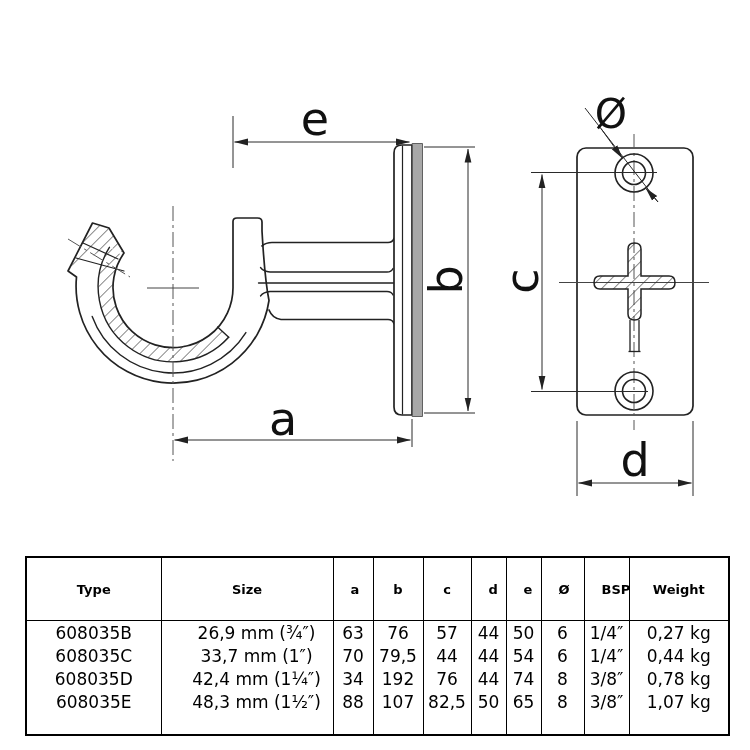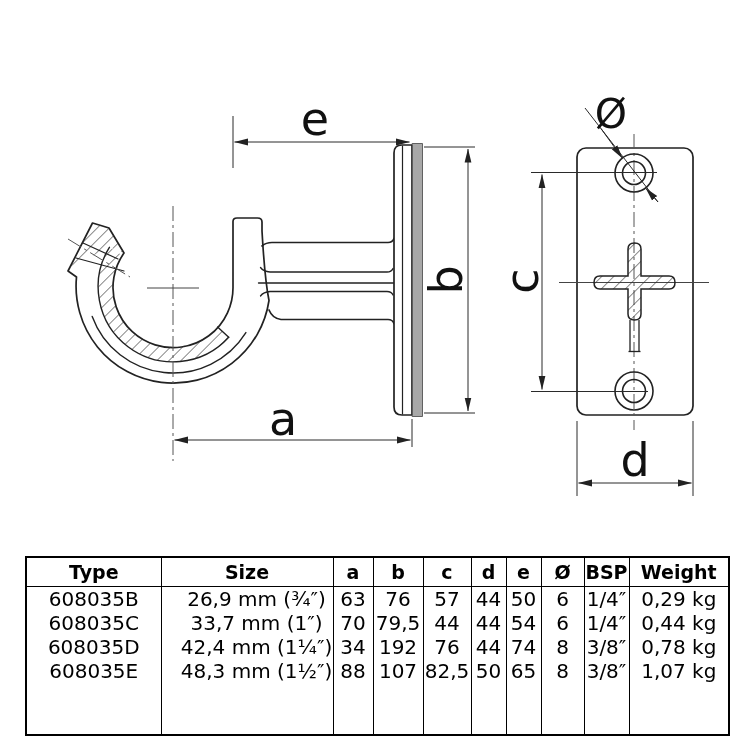--- a/index.html
+++ b/index.html
@@ -6,24 +6,24 @@
   #canvas{position:relative;width:750px;height:750px;background:#fff;overflow:hidden;
           font-family:"DejaVu Sans","Liberation Sans",sans-serif;}
   #drawing-svg{position:absolute;left:0;top:0;}
   .dim-label{position:absolute;font-size:46px;color:#111;line-height:1;
              transform:translate(-50%,-50%);white-space:nowrap;}
   .dim-label.rot{transform:translate(-50%,-50%) rotate(-90deg);}
   .dim-label.dia{font-size:41px;}
   #spec-table{position:absolute;left:25px;top:556px;width:703px;height:180px;
               border-collapse:collapse;table-layout:fixed;color:#000;}
   #spec-table{border:2.5px solid #000;}
-  #spec-table th{border:1.6px solid #000;font-size:19px;font-weight:bold;
-                 height:28px;text-align:center;vertical-align:middle;padding:0;}
+  #spec-table th{border:1.6px solid #000;font-size:13px;font-weight:bold;
+                 height:28px;text-align:center;vertical-align:middle;padding:17px;}
   #spec-table td{border-left:1.6px solid #000;border-right:1.6px solid #000;
-                 border-top:none;border-bottom:none;font-size:20px;height:23px;
+                 border-top:none;border-bottom:none;font-size:17px;height:23px;
                  text-align:center;vertical-align:middle;padding:0;}
   #spec-table td.size-cell{text-align:center;padding-left:19px;}
   #spec-table tr.filler td{height:auto;}
 </style>
 </head>
 <body>
 
 <div id="canvas">
 
   <svg id="drawing-svg" width="750" height="550" viewBox="0 0 750 550">
@@ -158,21 +158,21 @@
       <tr>
         <td>608035B</td>
         <td class="size-cell">26,9 mm (¾″)</td>
         <td>63</td>
         <td>76</td>
         <td>57</td>
         <td>44</td>
         <td>50</td>
         <td>6</td>
         <td>1/4″</td>
-        <td>0,29 kg</td>
+        <td>0,27 kg</td>
       </tr>
       <tr>
         <td>608035C</td>
         <td class="size-cell">33,7 mm (1″)</td>
         <td>70</td>
         <td>79,5</td>
         <td>44</td>
         <td>44</td>
         <td>54</td>
         <td>6</td>

